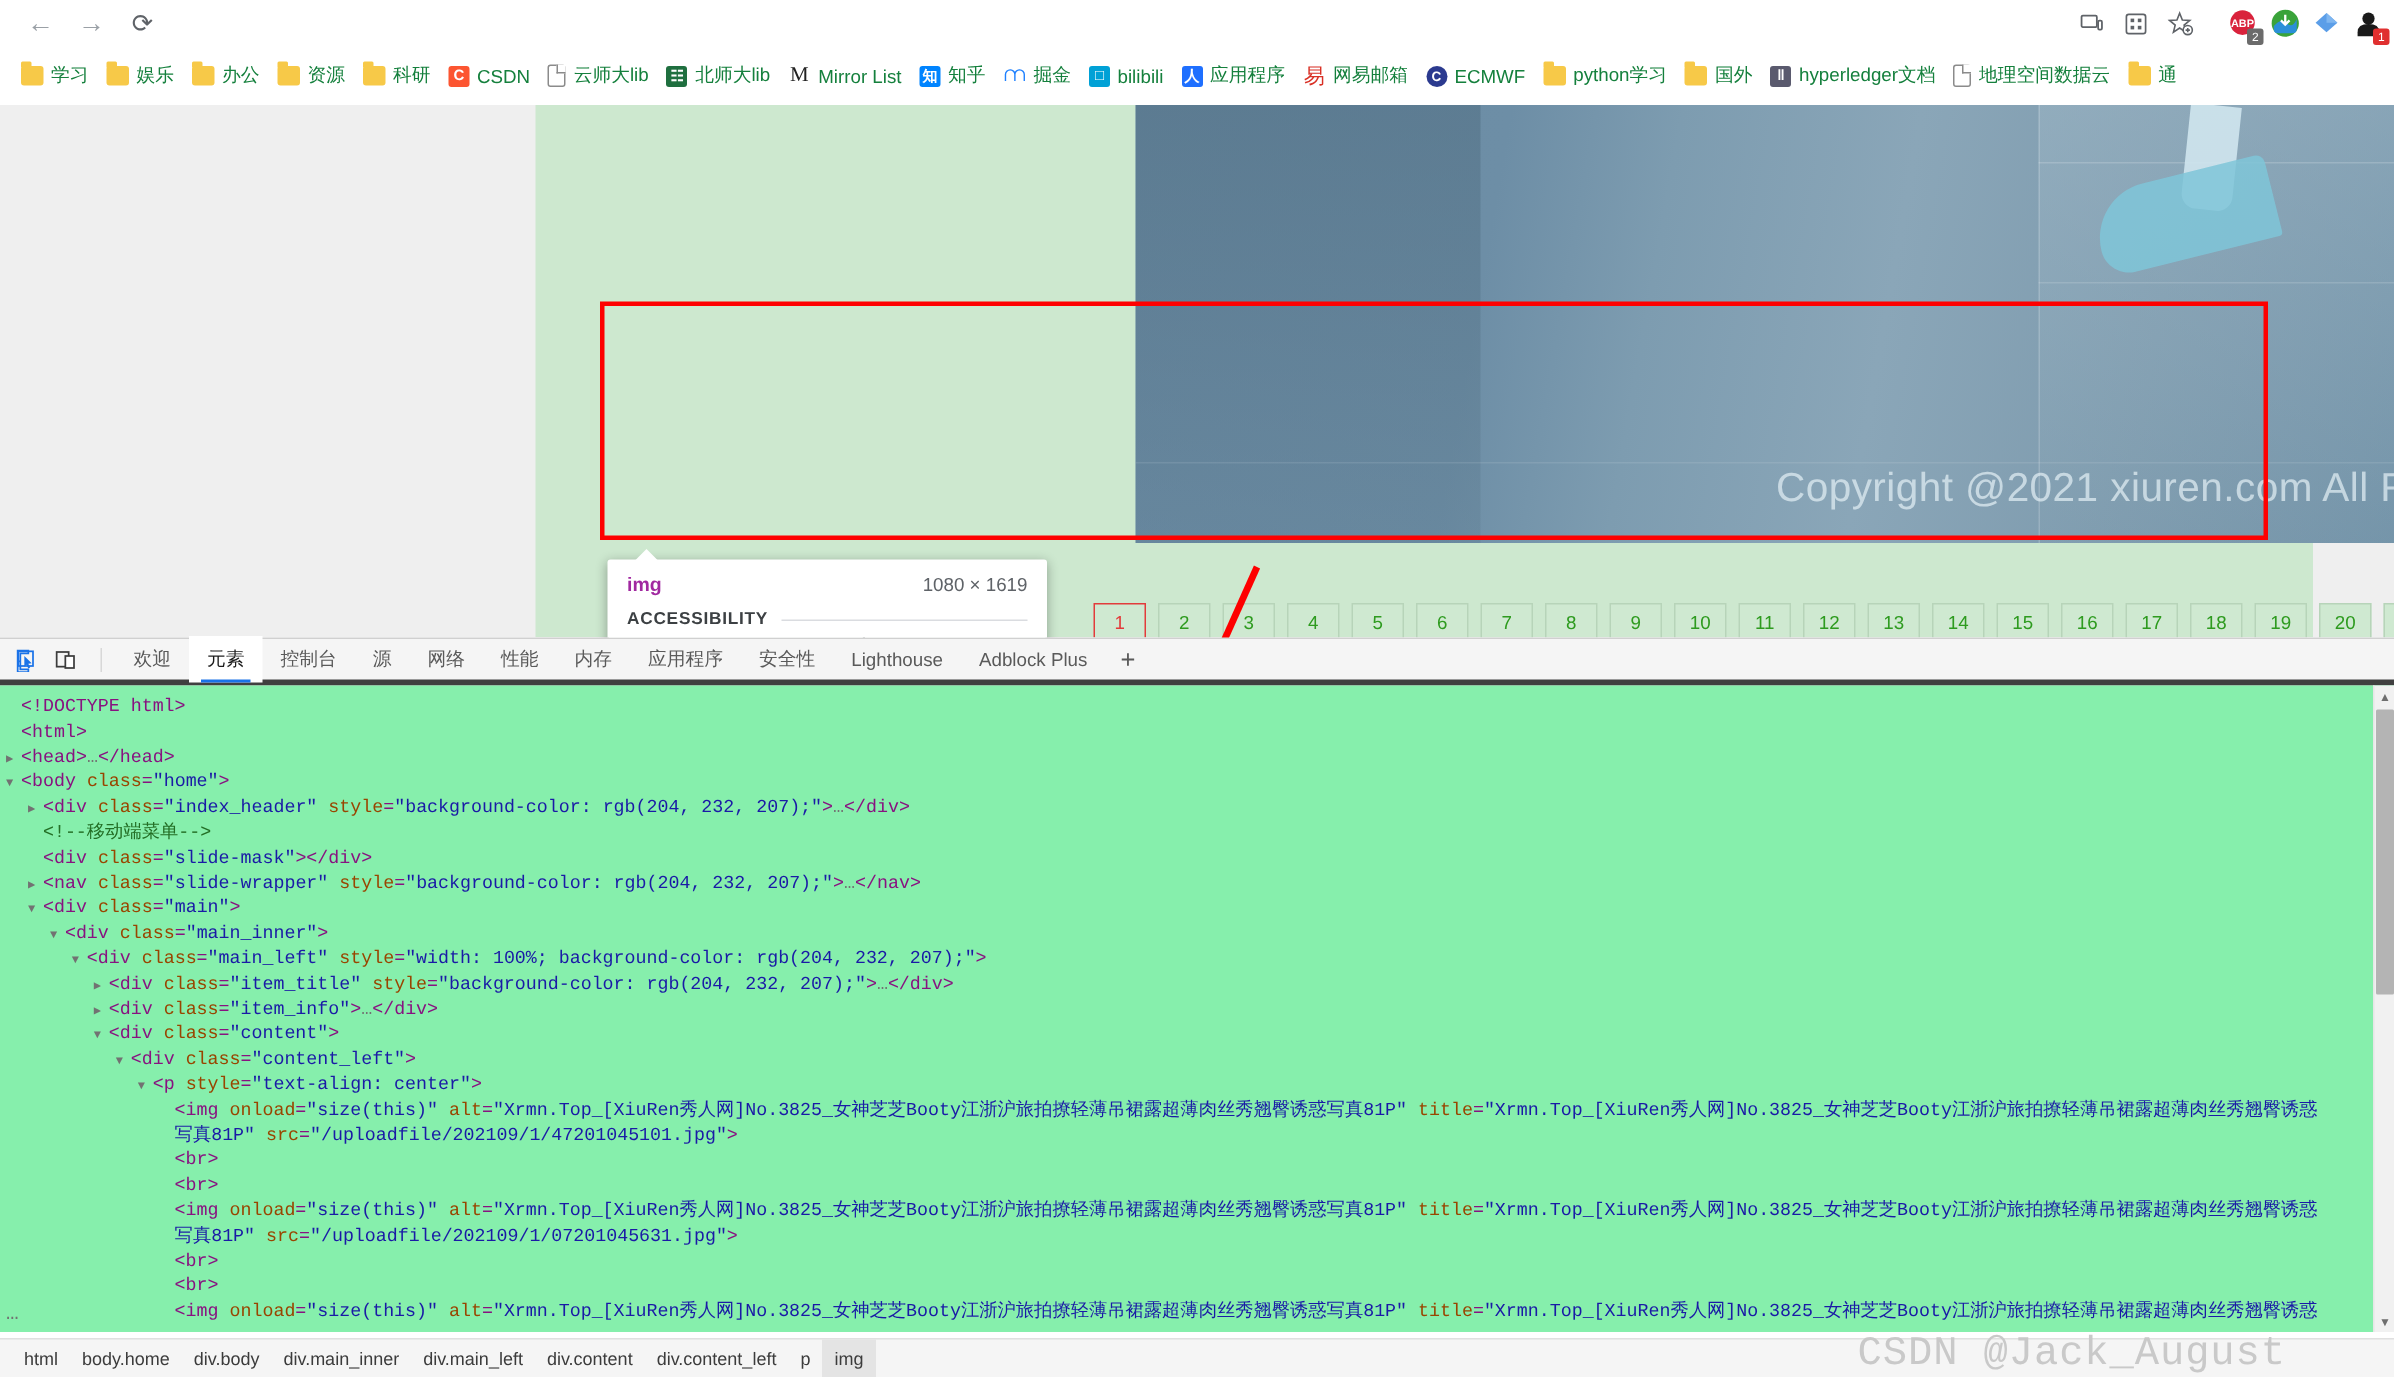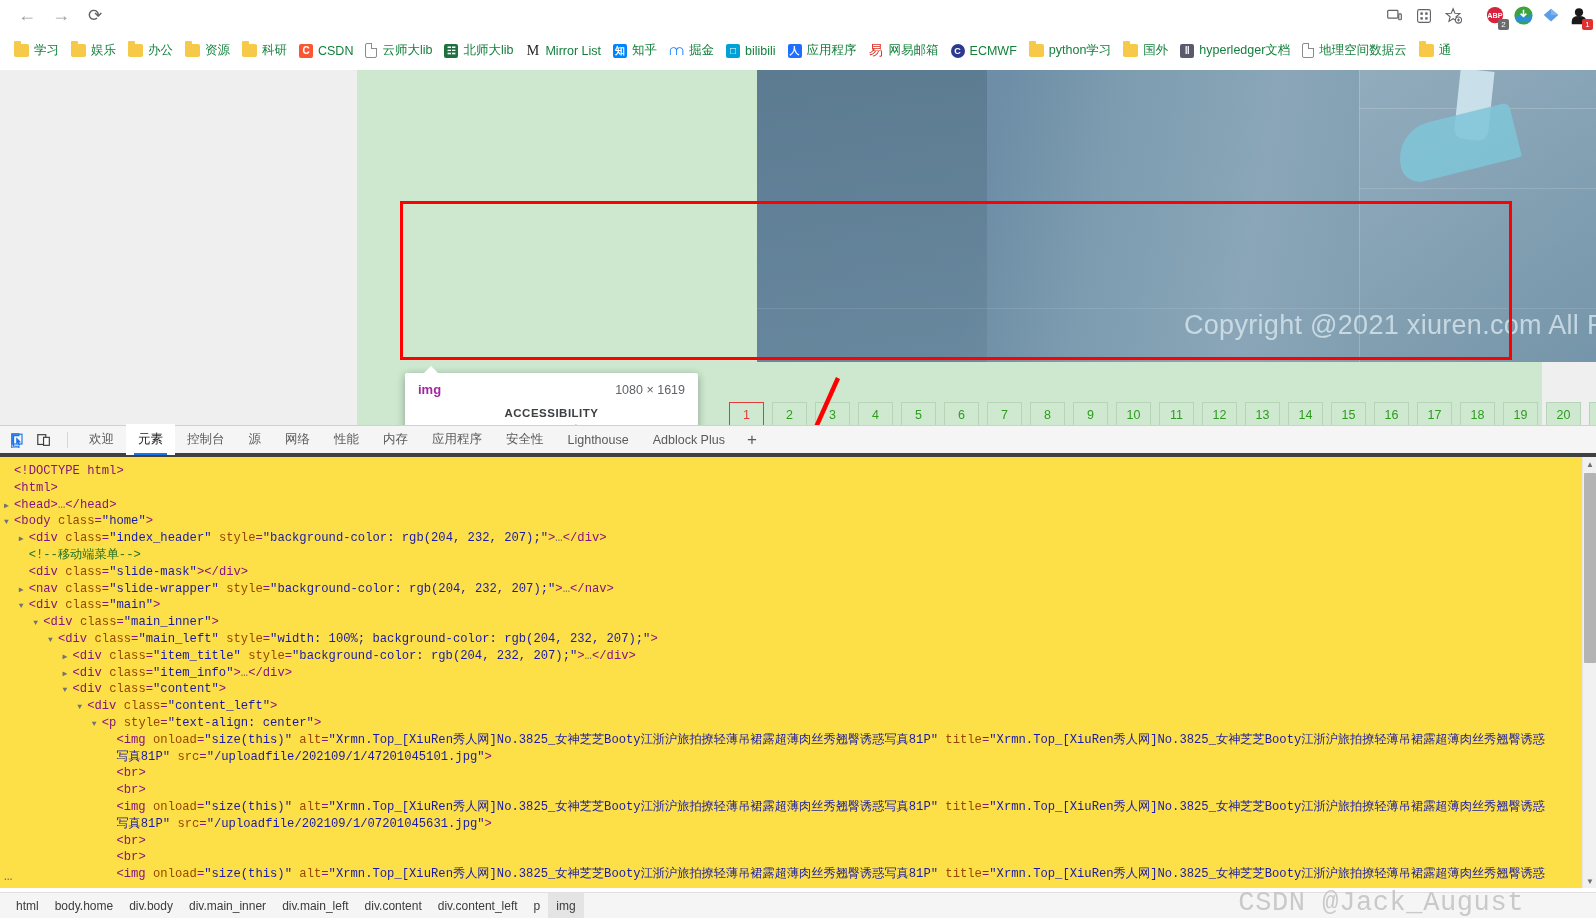--- a/index.html
+++ b/index.html
@@ -167,21 +167,21 @@
   }
   #inspect-tooltip .caret {
     position:absolute; left:18px; top:-7px; width:0;height:0;
     border-left:8px solid transparent; border-right:8px solid transparent;
     border-bottom:8px solid #ffffff;
   }
   .tt-head { display:flex; justify-content:space-between; align-items:baseline; }
   .tt-tag { color:#a128a0; font-size:13px; font-weight:bold;
             font-family:"Liberation Sans", sans-serif; }
   .tt-dim { color:#5f6368; font-size:12.5px;margin-left:44px; }
-  .tt-sec { display:flex; align-items:center; margin-top:10px;flex-direction:column; }
+  .tt-sec { display:flex; align-items:center; margin-top:10px; }
   .tt-sec-label { font-size:11.5px; color:#3c4043; letter-spacing:.5px; font-weight:bold;}
   .tt-rule { flex:1; height:1px; background:#dadce0; margin-left:9px; }
   .tt-row { display:flex; justify-content:space-between; margin-top:4px; font-size:12.5px; color:#3c4043;}
   .tt-row .k { white-space:nowrap; }
   .tt-row .v { color:#3c4043; margin-left:10px; overflow:hidden; text-overflow:ellipsis; white-space:nowrap;}
 
   
   #red-arrow { position:absolute; left:0; top:70px; width:1596px; height:848px;
                pointer-events:none; z-index:25; }
 
@@ -202,21 +202,21 @@
     font-family:"Liberation Sans", sans-serif;
   }
   .dt-tab.active { color:#1a1a1a; background:#ffffff; }
   .dt-tab.active:after {
     content:""; position:absolute; left:8px; right:8px; bottom:0; height:2px; background:#1a73e8;
   }
   .dt-plus { font-size:17px; color:#5a5a5a; padding:0 10px; }
 
   #dt-dom {
     position:absolute; top:31px; left:0; right:0; bottom:30px;
-    overflow:hidden; background:#fde047;
+    overflow:hidden; background:#86efac;
     font-family:"Liberation Mono", monospace; font-size:12.2px; line-height:16.8px;
     padding:6px 0 0 4px; white-space:nowrap; color:#222;
   }
   .ln { height:16.8px; white-space:pre; }
   .tw { color:#727272; display:inline-block; width:10px; }
   .tag { color:#881280; }
   .attr { color:#994500; }
   .val { color:#1a1aa6; }
   .comment { color:#236e25; }
   .pnct { color:#881280; }

